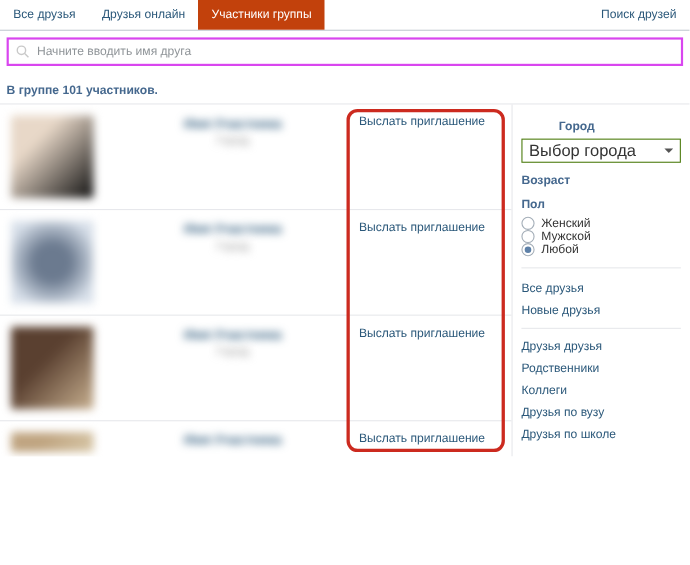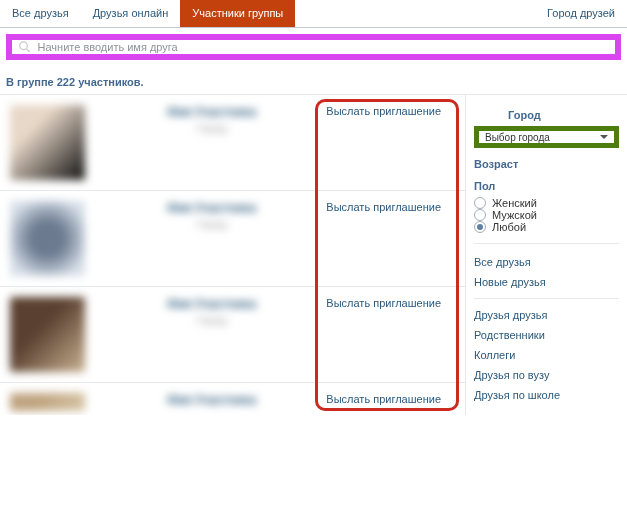--- a/index.html
+++ b/index.html
@@ -22,21 +22,21 @@
     font-size: 11px;
   }
   .tab.active {
     background: #c2410c;
     color: #fff;
   }
   .tab-right {
     margin-left: auto;
   }
   .search-row {
-    border: 6px solid #d946ef;
+    border: 2px solid #d946ef;
     margin: 6px;
     height: 26px;
     display: flex;
     align-items: center;
     padding: 0 6px;
   }
   .search-icon {
     width: 14px; height: 14px;
     margin-right: 6px;
     opacity: .45;
@@ -120,28 +120,28 @@
     padding: 10px 8px;
   }
   .sb-label {
     color: #45688E;
     font-weight: bold;
     font-size: 11px;
     margin: 10px 0 5px 0;
   }
   .sb-label:first-child { margin-top: 4px; margin-left: 34px; }
   .select {
-    border: 5px solid #4d7c0f;
+    border: 1px solid #4d7c0f;
     background: #fff;
     height: 22px;
     display: flex;
     align-items: center;
     justify-content: space-between;
     padding: 0 6px;
-    font-size: 10px;
+    font-size: 15px;
     color: #333;
     cursor: pointer;
   }
   .select .arr {
     width: 0; height: 0;
     border-left: 4px solid transparent;
     border-right: 4px solid transparent;
     border-top: 4px solid #555;
   }
   .age-row { display: flex; align-items: center; gap: 4px; }
@@ -185,32 +185,32 @@
     margin: 6px 0;
   }
 </style>
 </head>
 <body>
 
 <div class="tabs">
   <div class="tab">Все друзья</div>
   <div class="tab">Друзья онлайн</div>
   <div class="tab active">Участники группы</div>
-  <div class="tab tab-right">Город друзей</div>
+  <div class="tab tab-right">Поиск друзей</div>
 </div>
 
 <div class="search-row">
   <svg class="search-icon" viewBox="0 0 16 16">
       <circle cx="6.5" cy="6.5" r="4.5" fill="none" stroke="#888" stroke-width="1.5"></circle>
       <line x1="10" y1="10" x2="14" y2="14" stroke="#888" stroke-width="1.5"></line>
     </svg>
   <input class="search-input" placeholder="Начните вводить имя друга" style="">
 </div>
 
-<div class="count-row">В группе 222 участников.</div>
+<div class="count-row">В группе 101 участников.</div>
 
 <div class="content">
   <div class="members">
 
     <div class="member">
       <div class="avatar av1"></div>
       <div class="member-info">
         <div class="member-name">Имя Участника</div>
         <div class="member-sub">Город</div>
       </div>

